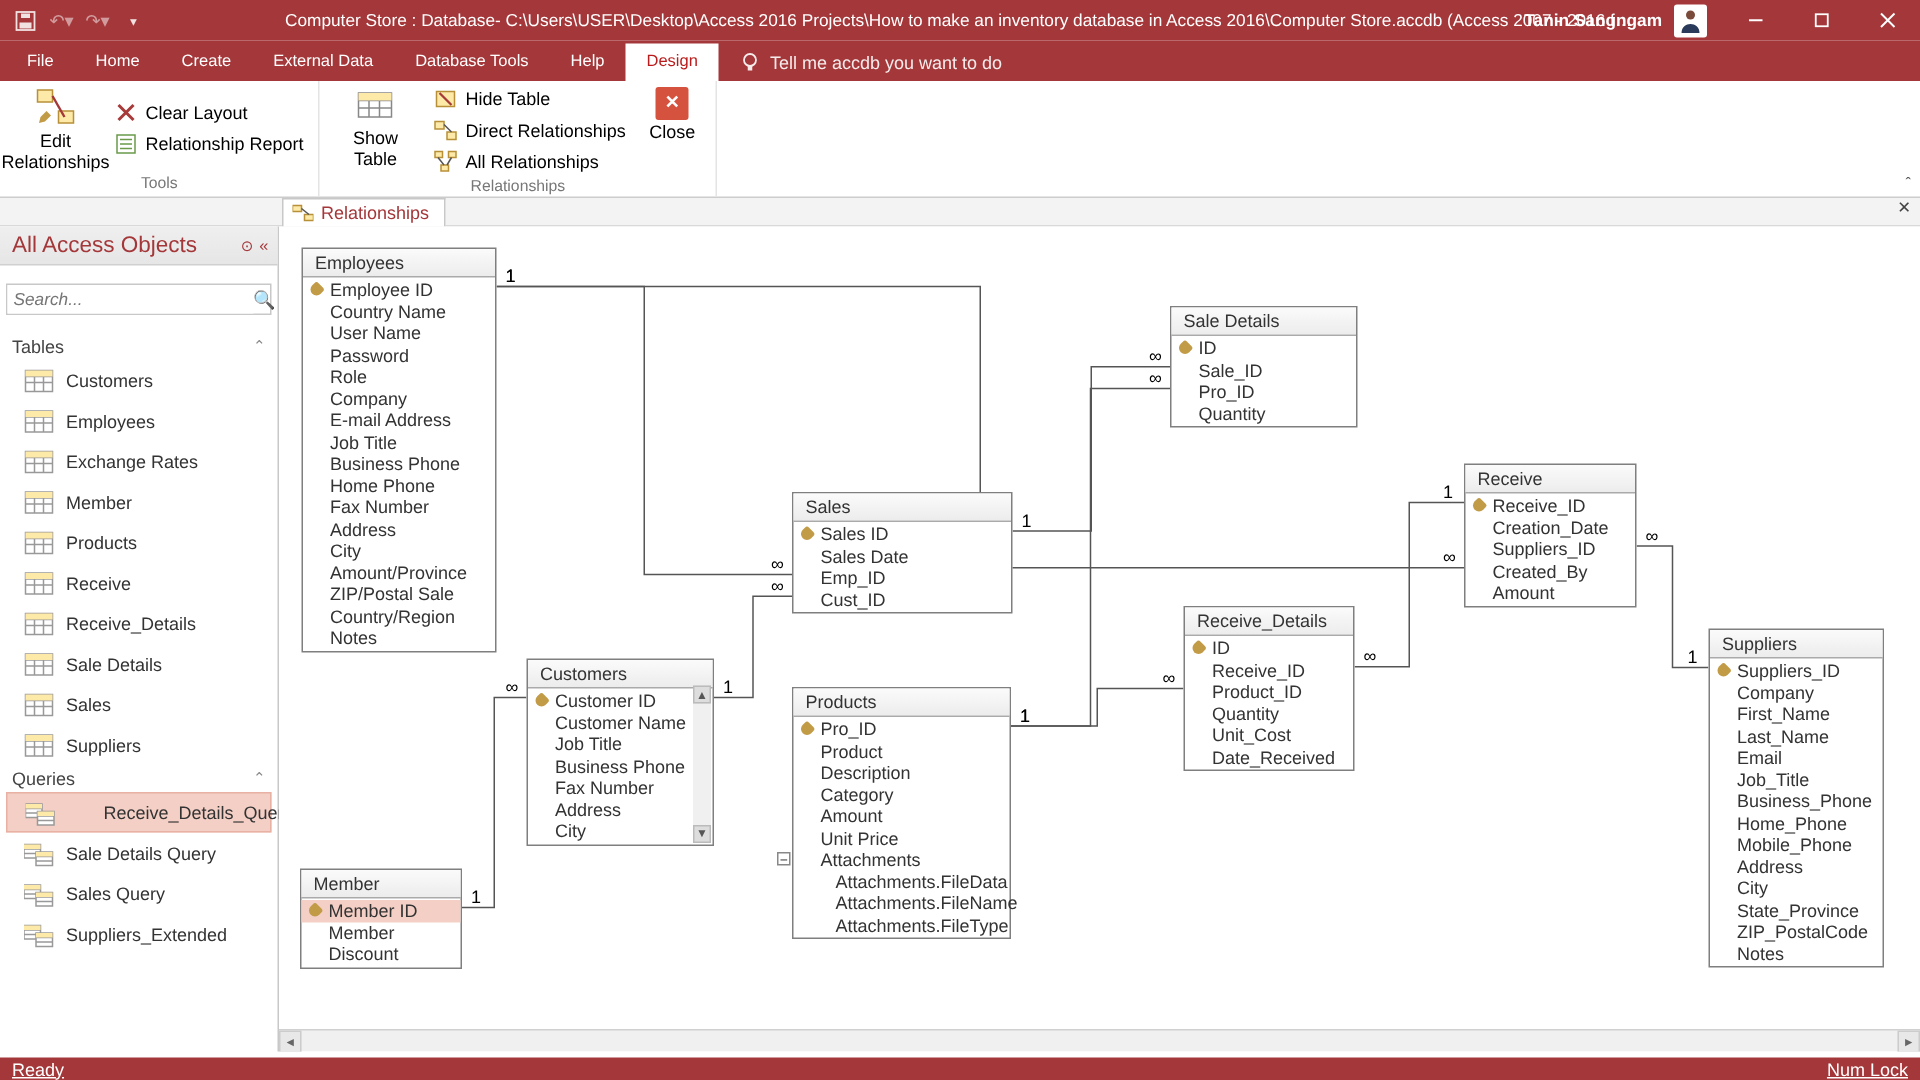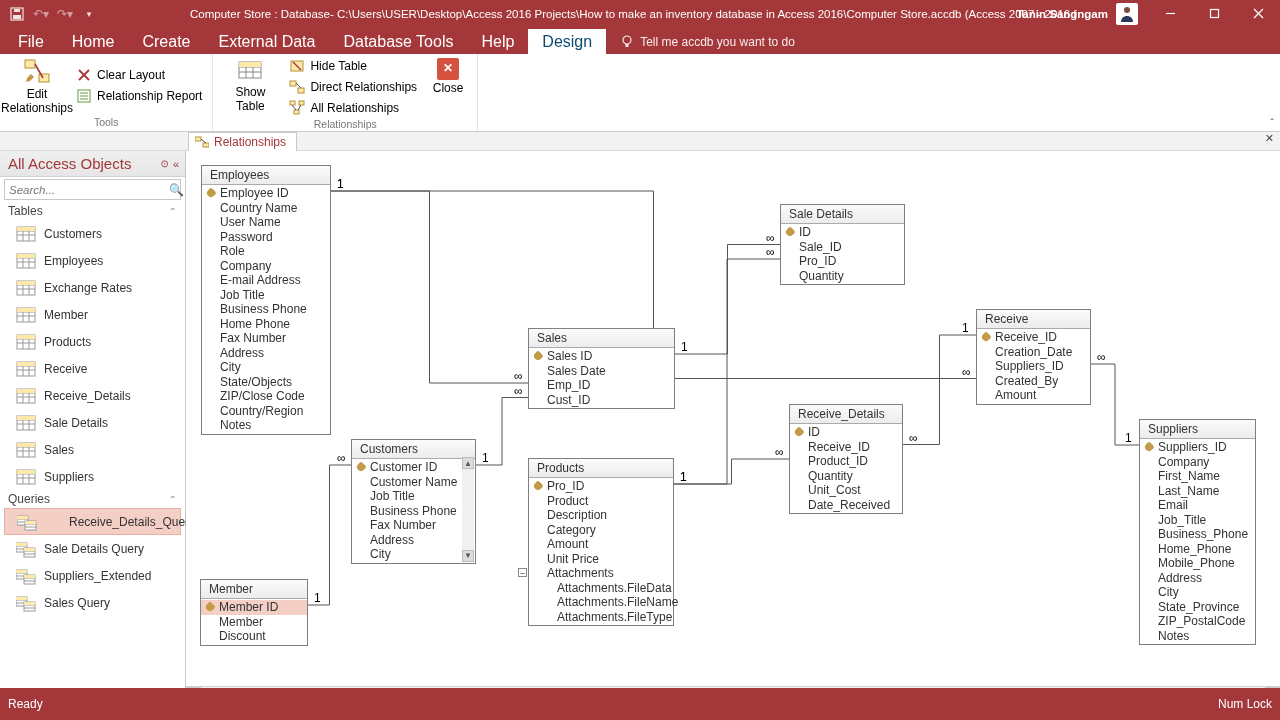--- a/index.html
+++ b/index.html
@@ -10,22 +10,22 @@
 .qat { display: flex; gap: 2px; padding: 0 6px; align-items: center; height: 100%; }
 .qat-btn { width: 22px; height: 22px; display: flex; align-items: center; justify-content: center; color: #fff; opacity: 0.85; }
 .title-text { position: absolute; left: 50%; transform: translateX(-50%); font-size: 11.5px; white-space: nowrap; max-width: 900px; overflow: hidden; text-overflow: ellipsis; }
 .title-right { position: absolute; right: 0; display: flex; align-items: center; height: 100%; }
 .user-name { margin-right: 8px; font-size: 11.5px; font-weight: bold; }
 .avatar { width: 22px; height: 22px; background: #fff; border-radius: 2px; margin-right: 10px; display:flex;align-items:center;justify-content:center; }
 .win-btn { width: 44px; height: 27px; display: flex; align-items: center; justify-content: center; }
 
 
 .ribbon-tabs { height: 27px; background: #a4373a; display: flex; align-items: flex-end; color: #fff; padding-left: 4px; }
-.rtab { padding: 0 14px; height: 25px; line-height: 25px; font-size: 16px; cursor: pointer; }
-.rtab.active { background: #fff; color: #0c4a6e; }
+.rtab { padding: 0 14px; height: 25px; line-height: 25px; font-size: 11px; cursor: pointer; }
+.rtab.active { background: #fff; color: #b91c1c; }
 .tellme { margin-left: 14px; display: flex; align-items: center; gap: 6px; height: 25px; color: #fff; opacity: 0.9; }
 .bulb { width: 14px; height: 14px; }
 
 
 .ribbon { height: 78px; background: #fff; border-bottom: 1px solid #ccc; display: flex; position: relative; }
 .rgroup { border-right: 1px solid #e4e4e4; padding: 2px 8px 1px; display: flex; flex-direction: column; justify-content: space-between; align-items: center; }
 .rgroup-body { display: flex; gap: 8px; align-items: flex-start; height: 62px; }
 .rbig { display: flex; flex-direction: column; align-items: center; width: 58px; text-align: center; font-size: 11.5px; line-height: 1.15; gap: 2px; padding-top: 2px; }
 .rsmall-col { display: flex; flex-direction: column; gap: 1px; justify-content: center; height: 100%; }
 .rsmall { display: flex; align-items: center; gap: 5px; font-size: 11.5px; height: 20px; padding: 0 2px; white-space: nowrap; }
@@ -36,21 +36,21 @@
 
 .doctab-bar { height: 19px; background: #f3f3f3; border-bottom: 1px solid #d9d9d9; display: flex; position: relative; }
 .doctab { height: 19px; background: #fff; border: 1px solid #c8c8c8; border-bottom: none; padding: 0 10px 0 6px; display: flex; align-items: center; gap: 5px; margin-left: 188px; font-size: 11.5px; color: #a4373a; }
 .doctab-close { position: absolute; right: 6px; font-size: 11px; color: #444; }
 
 
 .main { position: absolute; top: 151px; bottom: 19px; left: 0; right: 0; display: flex; }
 .nav { width: 186px; background: #fff; border-right: 1px solid #c8c8c8; display: flex; flex-direction: column; }
 .nav-header { background: linear-gradient(#efefef,#e6e6e6); height: 26px; display:flex; align-items:center; padding:0 6px 0 8px; justify-content:space-between; border-bottom:1px solid #d0d0d0; }
 .nav-title { font-size: 15px; color: #a4373a; font-weight: 500; }
-.nav-search { height: 21px; border:1px solid #c8c8c8; margin: 2px 4px; display:flex; }
+.nav-search { height: 21px; border:1px solid #c8c8c8; margin: 12px 4px; display:flex; }
 .nav-search input { flex:1; border:none; padding:0 4px; font-size:11.5px; outline:none; font-style: italic; color:#888; }
 .nav-search .sicon { width:20px; display:flex;align-items:center;justify-content:center; color:#888; }
 .nav-group-h { padding: 2px 8px; font-size: 12.5px; color: #444; display:flex; justify-content:space-between; align-items:center; font-weight: 500; }
 .nav-item { height: 27px; display:flex; align-items:center; gap: 8px; padding: 0 6px 0 12px; margin: 0 4px; font-size: 11.5px; color: #333; cursor:pointer; }
 .nav-item.sel { background: #f3cfc5; border:1px solid #e8b1a3;gap:32px; }
 .table-ico, .query-ico { width: 20px; height: 18px; flex-shrink: 0; }
 
 
 .canvas { flex:1; position: relative; overflow: hidden; background: #fff; }
 .entity { position: absolute; background: #fff; border: 1px solid #7f7f7f; font-size: 11.5px; }
@@ -64,21 +64,21 @@
 .escroll .sbtn { height:12px; background:#ddd; border:1px solid #bbb; display:flex;align-items:center;justify-content:center;font-size:8px;color:#555; }
 .escroll .sbtn.bot { position:absolute;bottom:0;left:0;right:0; }
 .expander { position:absolute; left:-11px; width:9px;height:9px; border:1px solid #888; background:#fff; font-size:8px; line-height:7px; text-align:center; }
 
 
 .hsb { position:absolute; left:0; right:0; bottom:0; height:15px; background:#f0f0f0; border-top:1px solid #d0d0d0; display:flex; }
 .hsb-btn { width:15px;height:15px; background:#e8e8e8; border:1px solid #ccc; font-size:8px; display:flex;align-items:center;justify-content:center;color:#666; }
 .hsb-track { flex:1; }
 
 
-.status { position:absolute; left:0; right:0; bottom:0; height:32px; background:#a4373a; color:#fff; display:flex; align-items:center; padding:0 8px; font-size:11.5px; justify-content:space-between; }
+.status { position:absolute; left:0; right:0; bottom:0; height:15px; background:#a4373a; color:#fff; display:flex; align-items:center; padding:0 8px; font-size:11.5px; justify-content:space-between;text-decoration:underline; }
 
 svg { display:block; }
 </style>
 </head>
 <body>
 
 <div class="titlebar">
   <div class="qat">
     <div class="qat-btn">
         <svg width="14" height="14" viewBox="0 0 14 14">
@@ -396,34 +396,34 @@
           <svg class="query-ico" viewBox="0 0 20 18">
             <rect x="0" y="3" width="11" height="9" fill="#fff" stroke="#999"></rect>
             <line x1="0" y1="6" x2="11" y2="6" stroke="#999"></line>
             <line x1="0" y1="9" x2="11" y2="9" stroke="#999"></line>
             <rect x="0" y="3" width="11" height="3" fill="#fde9a8"></rect>
             <rect x="8" y="8" width="11" height="9" fill="#fff" stroke="#999"></rect>
             <line x1="8" y1="11" x2="19" y2="11" stroke="#999"></line>
             <line x1="8" y1="14" x2="19" y2="14" stroke="#999"></line>
             <rect x="8" y="8" width="11" height="3" fill="#fde9a8"></rect>
           </svg>
-          <span>Suppliers_Extended</span>
+          <span>Sales Query</span>
         </div>
         <div class="nav-item">
           <svg class="query-ico" viewBox="0 0 20 18">
             <rect x="0" y="3" width="11" height="9" fill="#fff" stroke="#999"></rect>
             <line x1="0" y1="6" x2="11" y2="6" stroke="#999"></line>
             <line x1="0" y1="9" x2="11" y2="9" stroke="#999"></line>
             <rect x="0" y="3" width="11" height="3" fill="#fde9a8"></rect>
             <rect x="8" y="8" width="11" height="9" fill="#fff" stroke="#999"></rect>
             <line x1="8" y1="11" x2="19" y2="11" stroke="#999"></line>
             <line x1="8" y1="14" x2="19" y2="14" stroke="#999"></line>
             <rect x="8" y="8" width="11" height="3" fill="#fde9a8"></rect>
           </svg>
-          <span>Sales Query</span>
+          <span>Suppliers_Extended</span>
         </div>
       </div>
   </div>
 
   <div class="canvas" id="canvas">
     <svg id="lines" style="position:absolute;left:0;top:0;width:100%;height:100%;pointer-events:none" width="1094" height="530">
         <polyline points="145,40 243.5,40 243.5,232 342,232" fill="none" stroke="#555" stroke-width="1"></polyline>
         <text x="151" y="37" font-size="11">1</text>
         <text x="328" y="229" font-size="11">∞</text>
         <polyline points="290,314 316,314 316,246.5 342,246.5" fill="none" stroke="#555" stroke-width="1"></polyline>
@@ -465,22 +465,22 @@
           <div class="fld">Password</div>
           <div class="fld">Role</div>
           <div class="fld">Company</div>
           <div class="fld">E-mail Address</div>
           <div class="fld">Job Title</div>
           <div class="fld">Business Phone</div>
           <div class="fld">Home Phone</div>
           <div class="fld">Fax Number</div>
           <div class="fld">Address</div>
           <div class="fld">City</div>
-          <div class="fld">State/Objects</div>
-          <div class="fld">ZIP/Close Code</div>
+          <div class="fld">Amount/Province</div>
+          <div class="fld">ZIP/Postal Sale</div>
           <div class="fld">Country/Region</div>
           <div class="fld">Notes</div>
         </div>
       </div>
       <div class="entity" style="left: 165px; top: 288px; width: 125px;">
         <div class="entity-h">Customers</div>
         <div class="entity-body">
           <div class="fld pk">Customer ID</div>
           <div class="fld">Customer Name</div>
           <div class="fld">Job Title</div>

